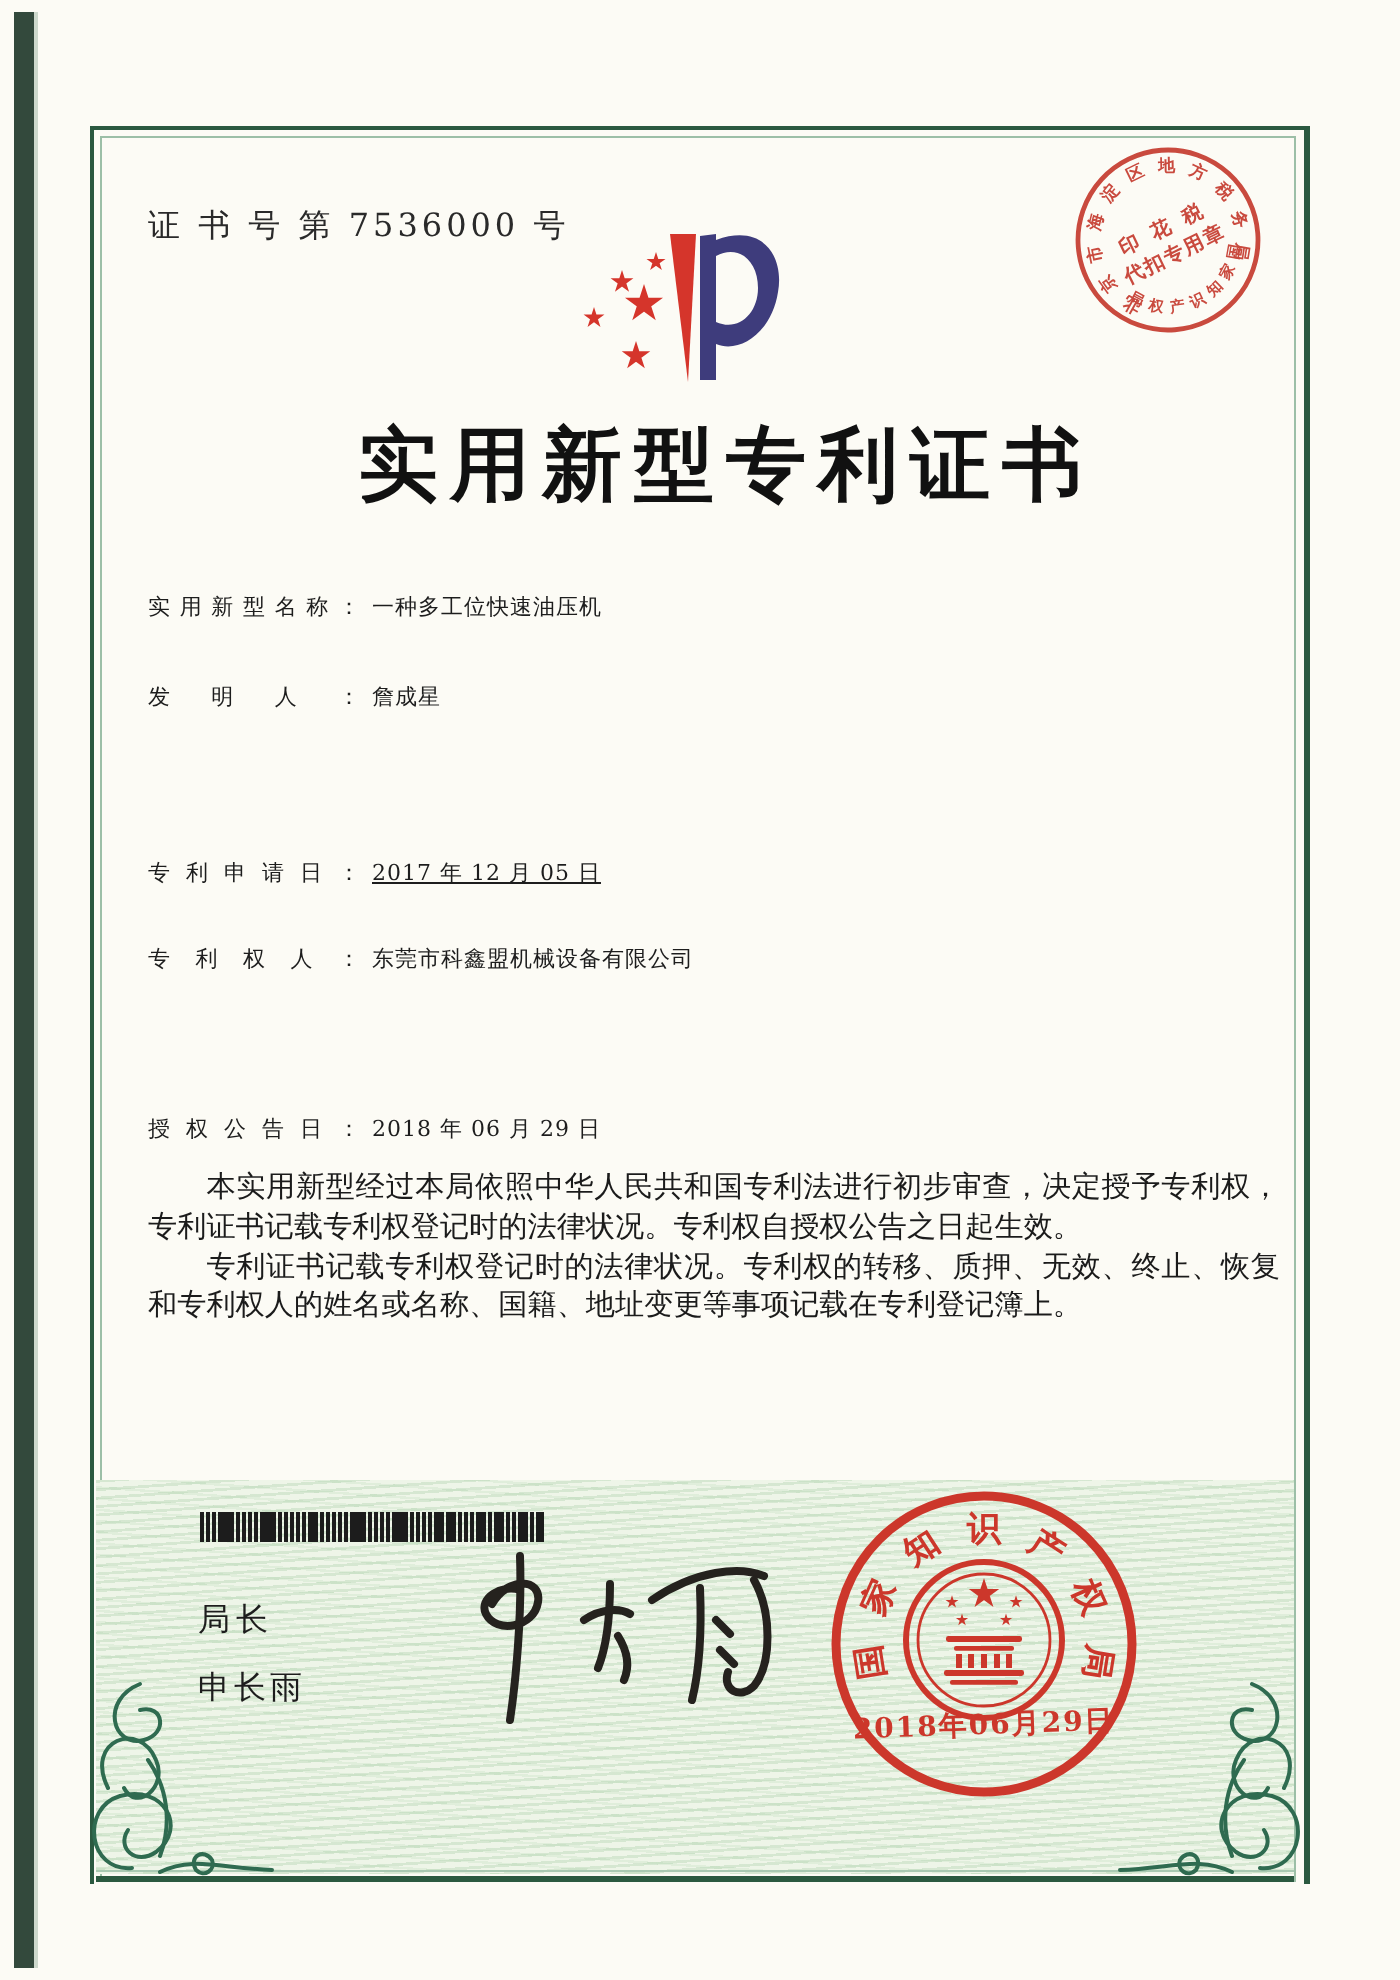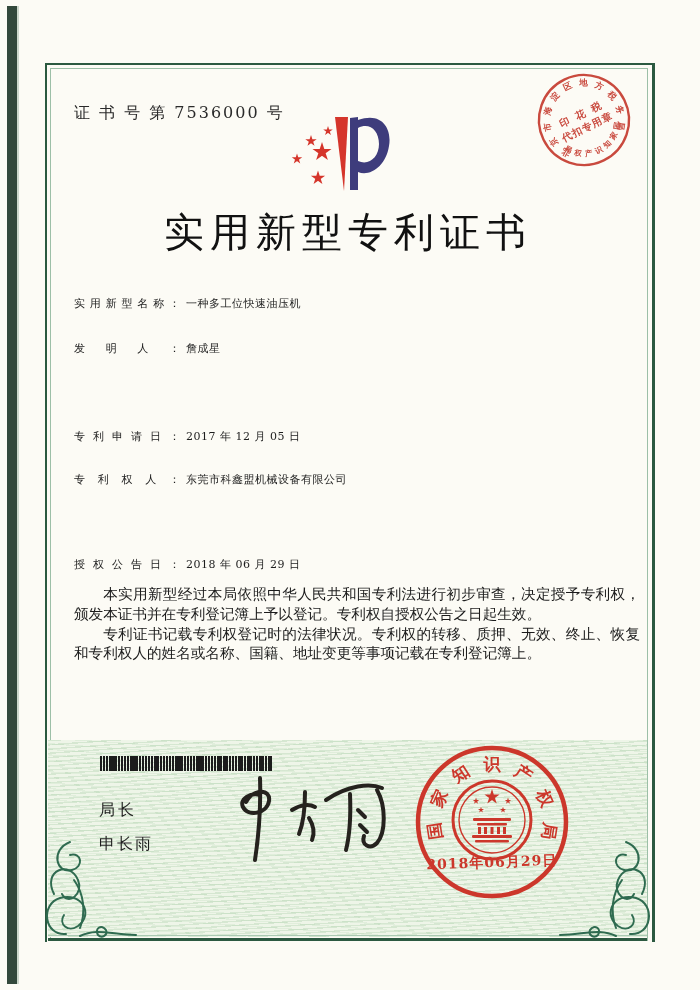--- a/index.html
+++ b/index.html
@@ -20,22 +20,22 @@
   .band{position:absolute;left:48px;top:740px;width:599px;height:197px;
     background:
       repeating-linear-gradient(176deg, rgba(150,195,150,.28) 0 1.4px, rgba(255,255,255,0) 1.4px 4.2px),
       repeating-linear-gradient(184deg, rgba(160,205,160,.18) 0 1.2px, rgba(255,255,255,0) 1.2px 5.6px),
       #eef5e8;}
   .bottom-line{position:absolute;left:48px;top:935px;width:599px;height:5px;
     border-top:1px solid #a9c9b2;background:linear-gradient(#2b5940,#2b5940) no-repeat;background-size:100% 3px;background-position:0 2px;}
 
   .cert-no{position:absolute;left:74px;top:103px;font-size:16px;letter-spacing:2px;color:#2a2a2a;}
 
-  .doc-title{position:absolute;left:45px;top:205px;width:606px;text-align:center;
-    font-size:40px;font-weight:normal;letter-spacing:6px;color:#111;}
+  .doc-title{position:absolute;left:60px;top:205px;width:606px;text-align:center;
+    font-size:40px;font-weight:bold;letter-spacing:6px;color:#111;}
   .frow{position:absolute;left:74px;white-space:nowrap;font-size:11px;color:#1d1d1d;}
   .flabel{display:inline-block;width:106px;text-align:justify;text-align-last:justify;vertical-align:top;}
   .fvalue{margin-left:6px;letter-spacing:.5px;}
   .fvalue-block{display:inline-block;margin-left:6px;letter-spacing:.5px;white-space:normal;width:445px;line-height:23px;vertical-align:top;}
 
   .bodytext{position:absolute;left:74px;top:584px;width:566px;font-size:14.6px;
     line-height:19.8px;text-align:justify;color:#1b1b1b;}
   .bodytext p{margin:0;text-indent:2em;}
 
   .barcode{position:absolute;left:100px;top:756px;width:172px;height:15px;
@@ -116,32 +116,32 @@
   </svg>
 
   <div class="doc-title">实用新型专利证书</div>
 
   <div class="frow" style="top:296px;">
     <span class="flabel">实用新型名称：</span><span class="fvalue">一种多工位快速油压机</span>
   </div>
   <div class="frow" style="top:341px;">
     <span class="flabel">发明人：</span><span class="fvalue">詹成星</span>
   </div>
-  <div class="frow" style="top:429px;">
+  <div class="frow" style="top:429px;text-decoration:underline;">
     <span class="flabel">专利申请日：</span><span class="fvalue">2017 年 12 月 05 日</span>
   </div>
   <div class="frow" style="top:472px;">
     <span class="flabel">专利权人：</span><span class="fvalue">东莞市科鑫盟机械设备有限公司</span>
   </div>
   <div class="frow" style="top:557px;">
     <span class="flabel">授权公告日：</span><span class="fvalue">2018 年 06 月 29 日</span>
   </div>
 
   <div class="bodytext">
-    <p>本实用新型经过本局依照中华人民共和国专利法进行初步审查，决定授予专利权，颁发本证书并在专利登记簿上予以登记。专利权自授权公告之日起生效。</p>
+    <p>本实用新型经过本局依照中华人民共和国专利法进行初步审查，决定授予专利权，专利证书记载专利权登记时的法律状况。专利权自授权公告之日起生效。</p>
     <p>专利证书记载专利权登记时的法律状况。专利权的转移、质押、无效、终止、恢复和专利权人的姓名或名称、国籍、地址变更等事项记载在专利登记簿上。</p>
   </div>
 
   <div class="barcode"></div>
 
   <div class="director">
     <div>局长</div>
     <div class="line2">申长雨</div>
   </div>
 

